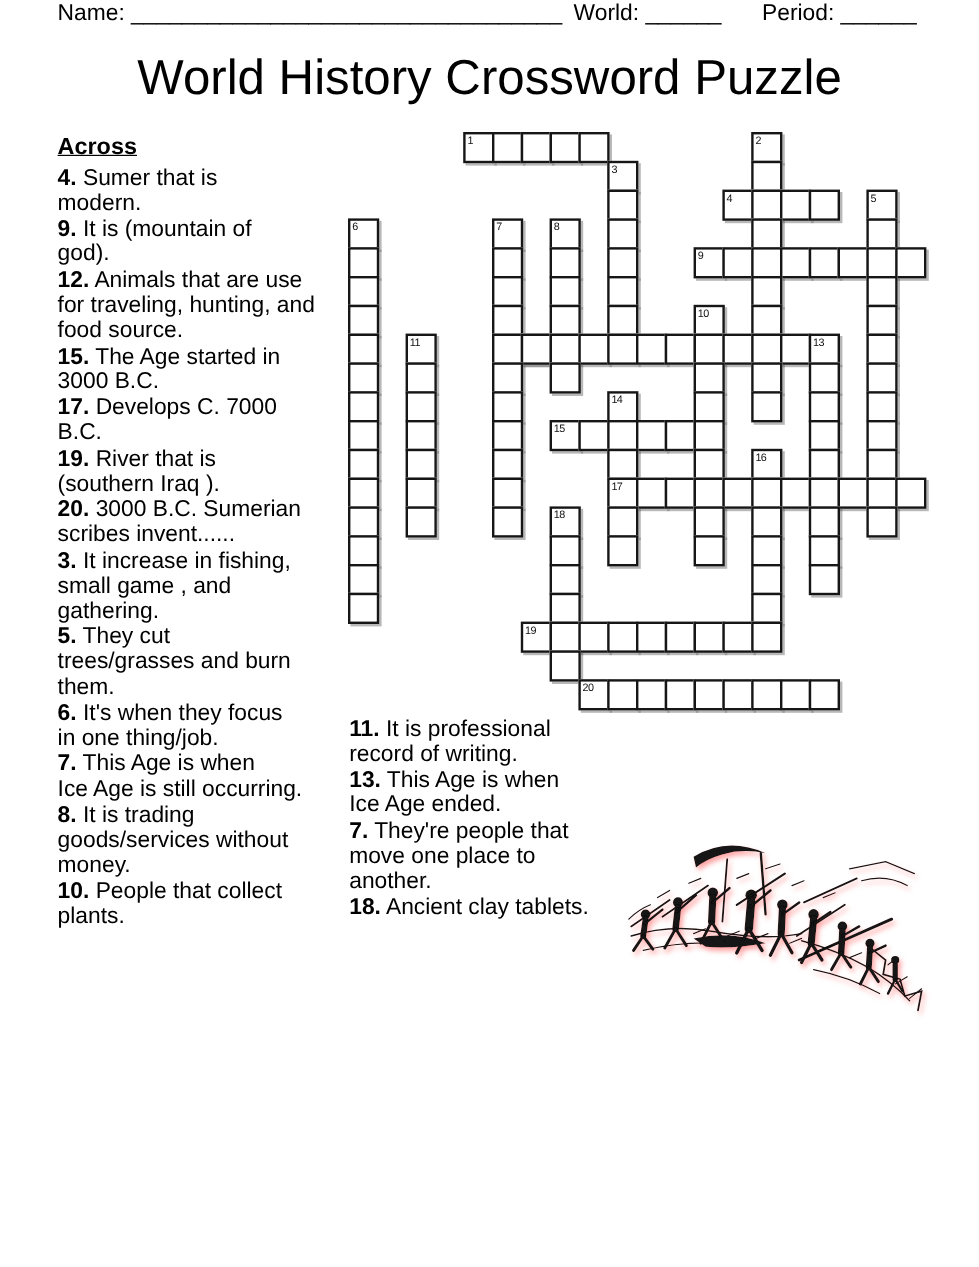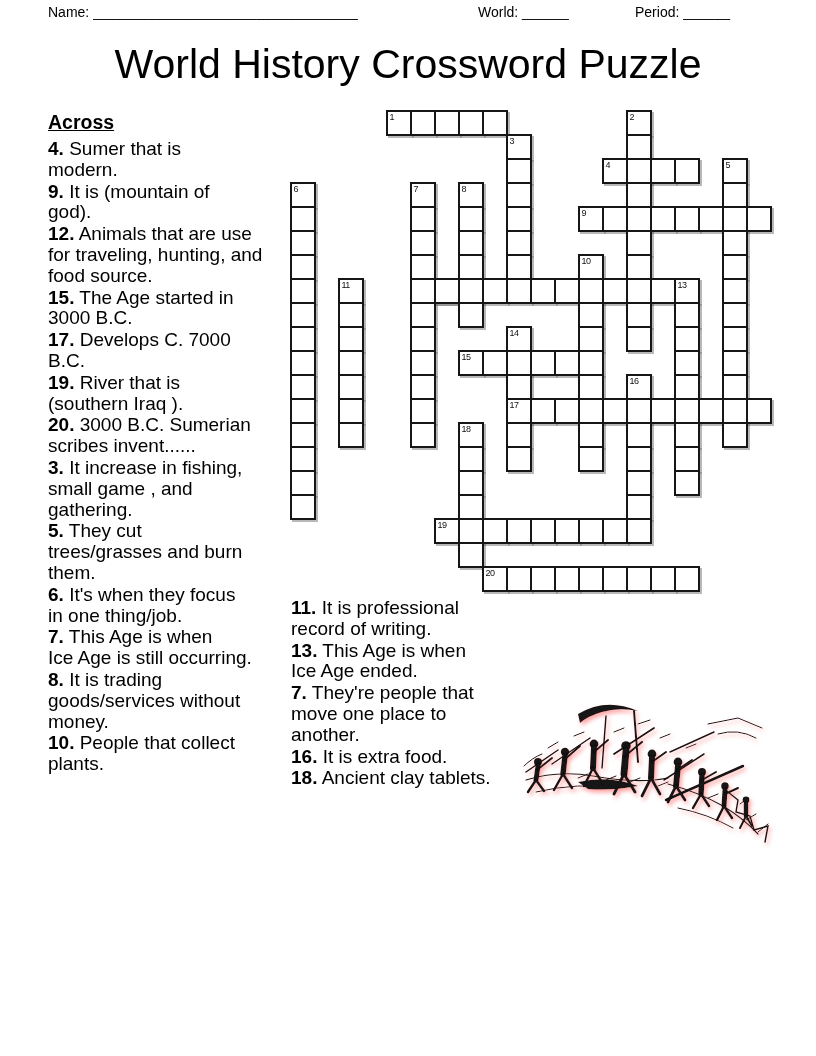--- a/index.html
+++ b/index.html
@@ -1,21 +1,21 @@
 <!DOCTYPE html>
 <html><head>
 <meta charset="utf-8">
 <style>
   html, body { margin:0; padding:0; background:#ffffff; }
   .page {
     position:relative; width:816px; height:1056px; background:#ffffff;
     font-family:"Liberation Sans", sans-serif; color:#000; overflow:hidden;
   }
   
-  .hdr-item { position:absolute; top:1px; font-size:14px; line-height:22px; white-space:nowrap; }
+  .hdr-item { position:absolute; top:1px; font-size:19px; line-height:22px; white-space:nowrap; }
   .hdr-label { letter-spacing:0; }
   .hdr-line { letter-spacing:0; }
   
   .title {
     position:absolute; top:41px; left:0; width:816px; text-align:center;
     font-size:41px; line-height:46px; font-weight:400;
   }
   
   .clue-col { position:absolute; font-size:19px; line-height:20.8px; }
   .clue-col.left  { left:48px;  top:112px; width:244px; }
@@ -80,21 +80,20 @@
         <p class="clue"><span class="cnum">8.</span> It is trading<br> goods/services without<br> money.</p>
         <p class="clue"><span class="cnum">10.</span> People that collect<br> plants.</p>
       </div>
   </div>
 
   <div class="clue-col right">
     <div id="down-right-list">
         <p class="clue"><span class="cnum">11.</span> It is professional<br> record of writing.</p>
         <p class="clue"><span class="cnum">13.</span> This Age is when<br> Ice Age ended.</p>
         <p class="clue"><span class="cnum">7.</span> They're people that<br> move one place to<br> another.</p>
-        <p class="clue"><span class="cnum">16.</span> It is extra food.</p>
         <p class="clue"><span class="cnum">18.</span> Ancient clay tablets.</p>
       </div>
   </div>
 
   <div class="grid" id="grid">
       <div class="cell" style="left: 96px; top: 0px;">
         <span class="cellnum">1</span>
       </div>
       <div class="cell" style="left: 120px; top: 0px;"></div>
       <div class="cell" style="left: 144px; top: 0px;"></div>

